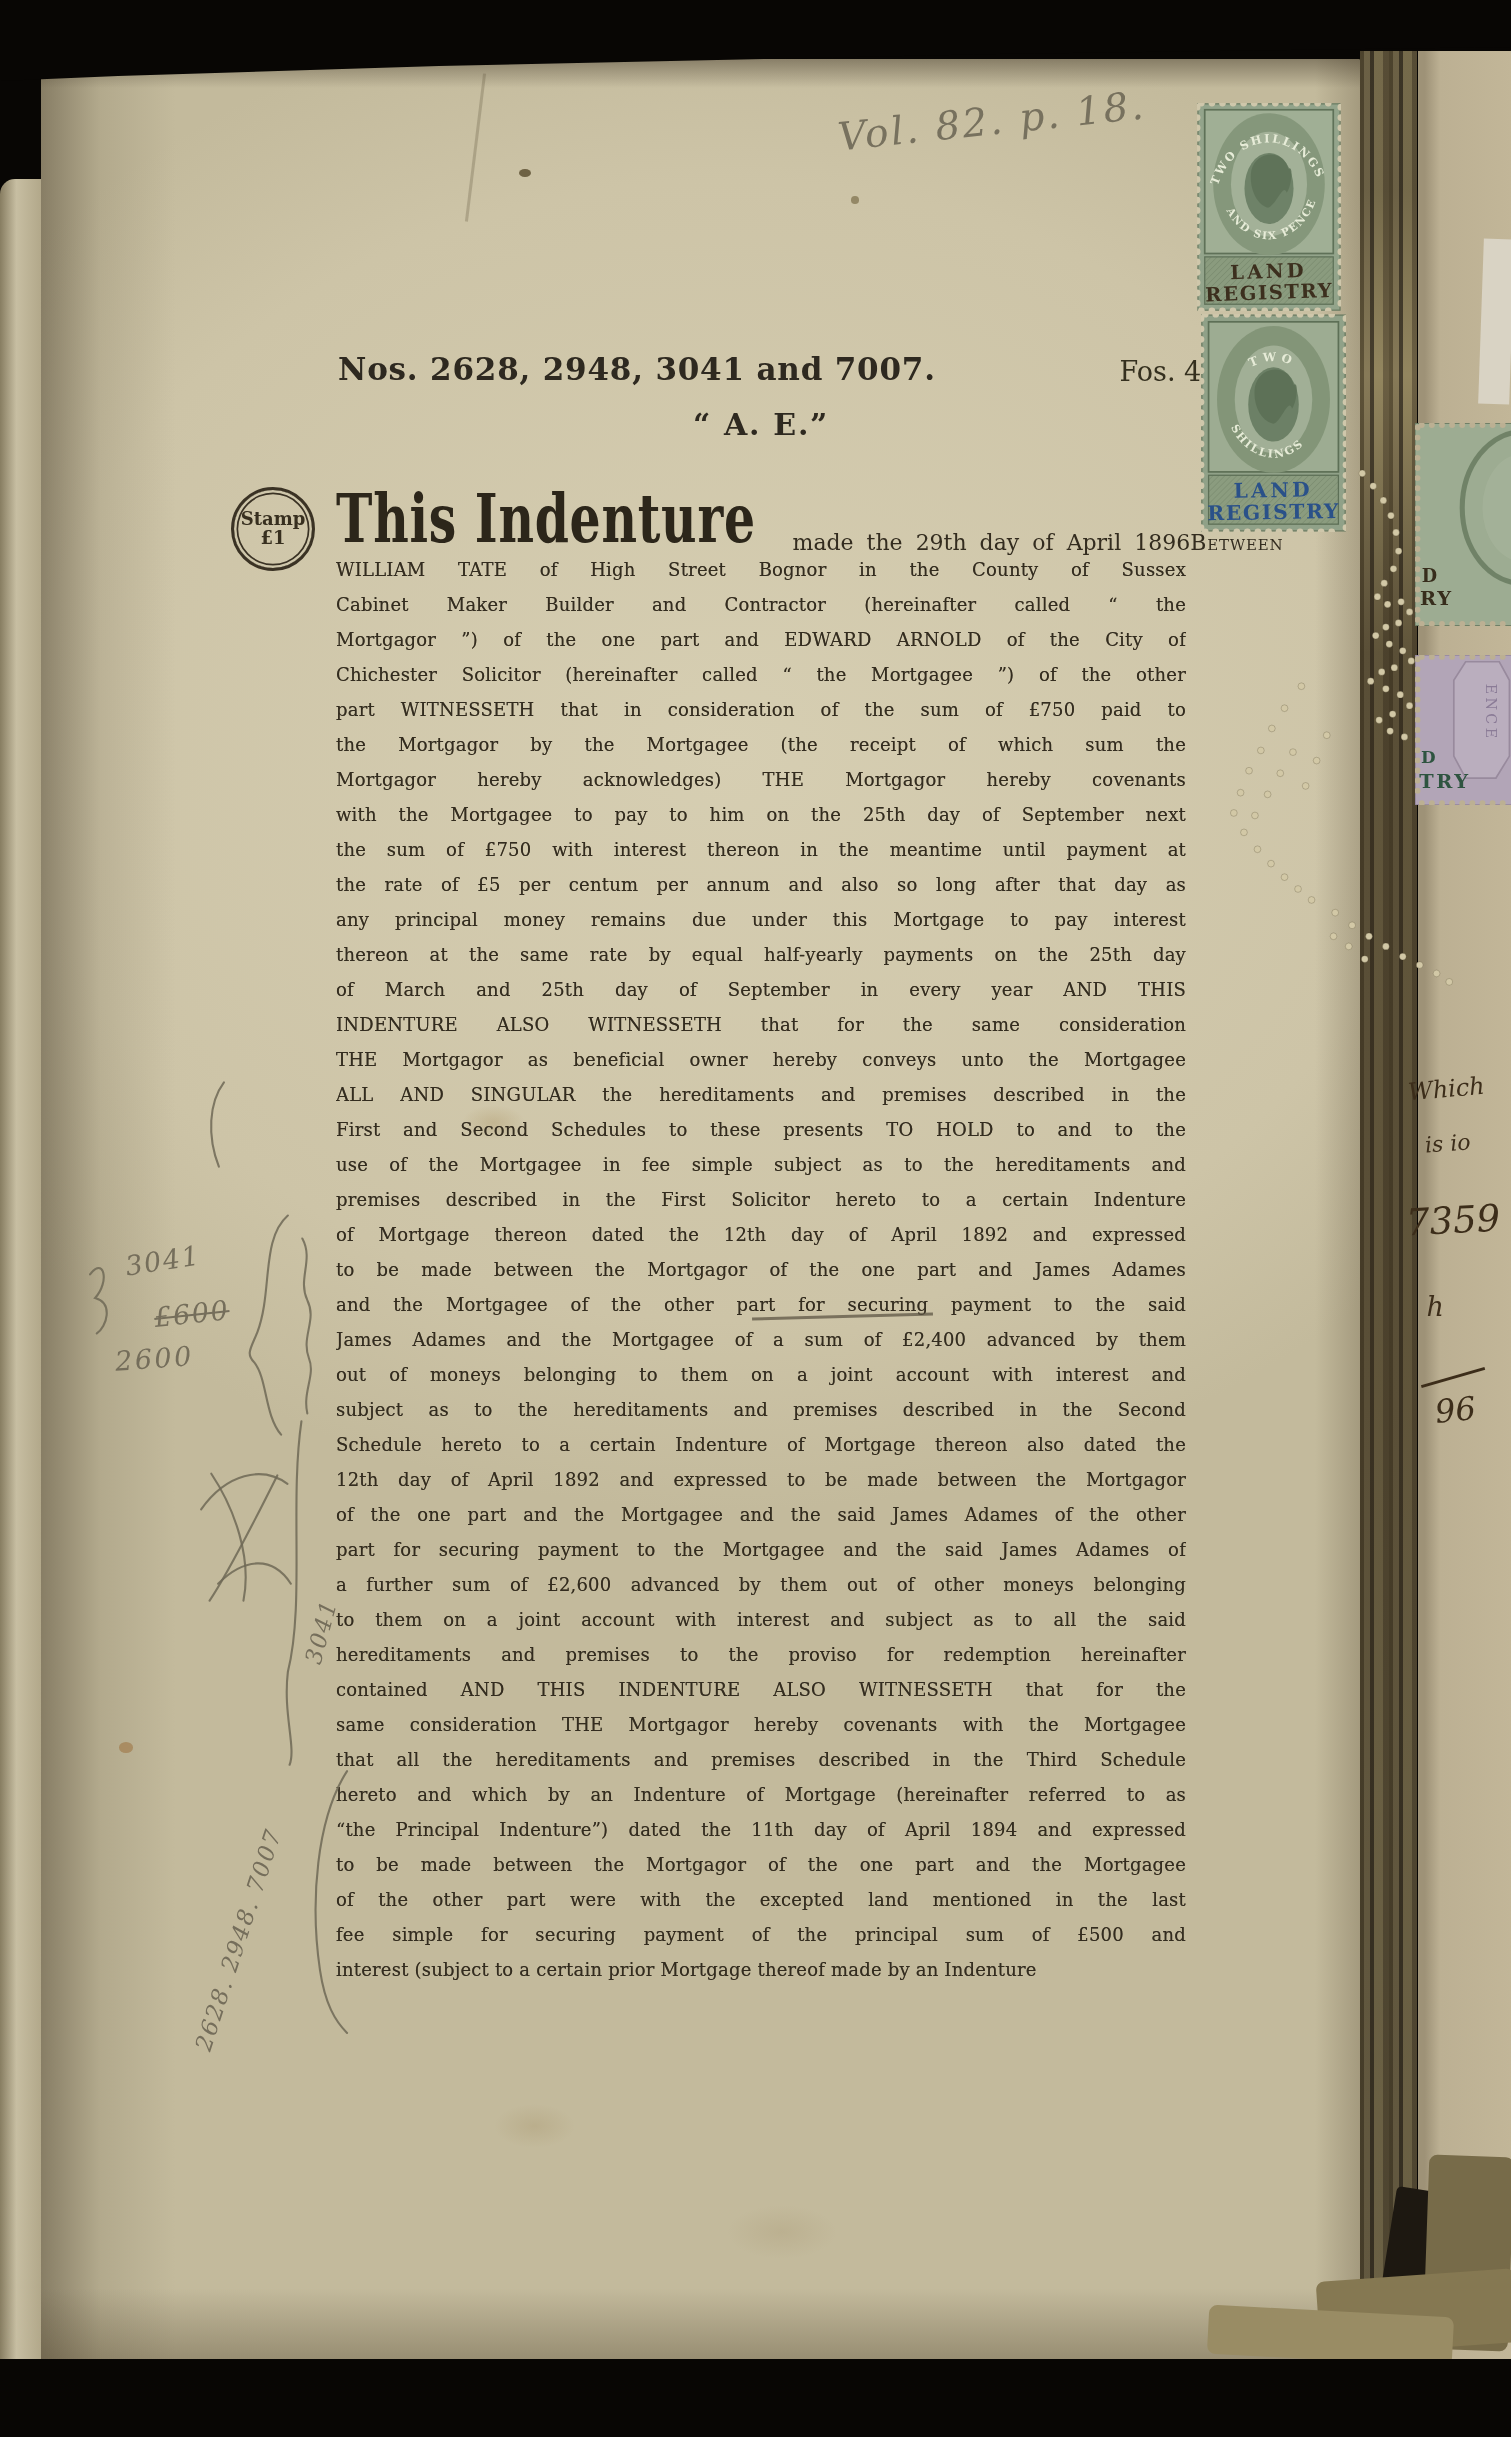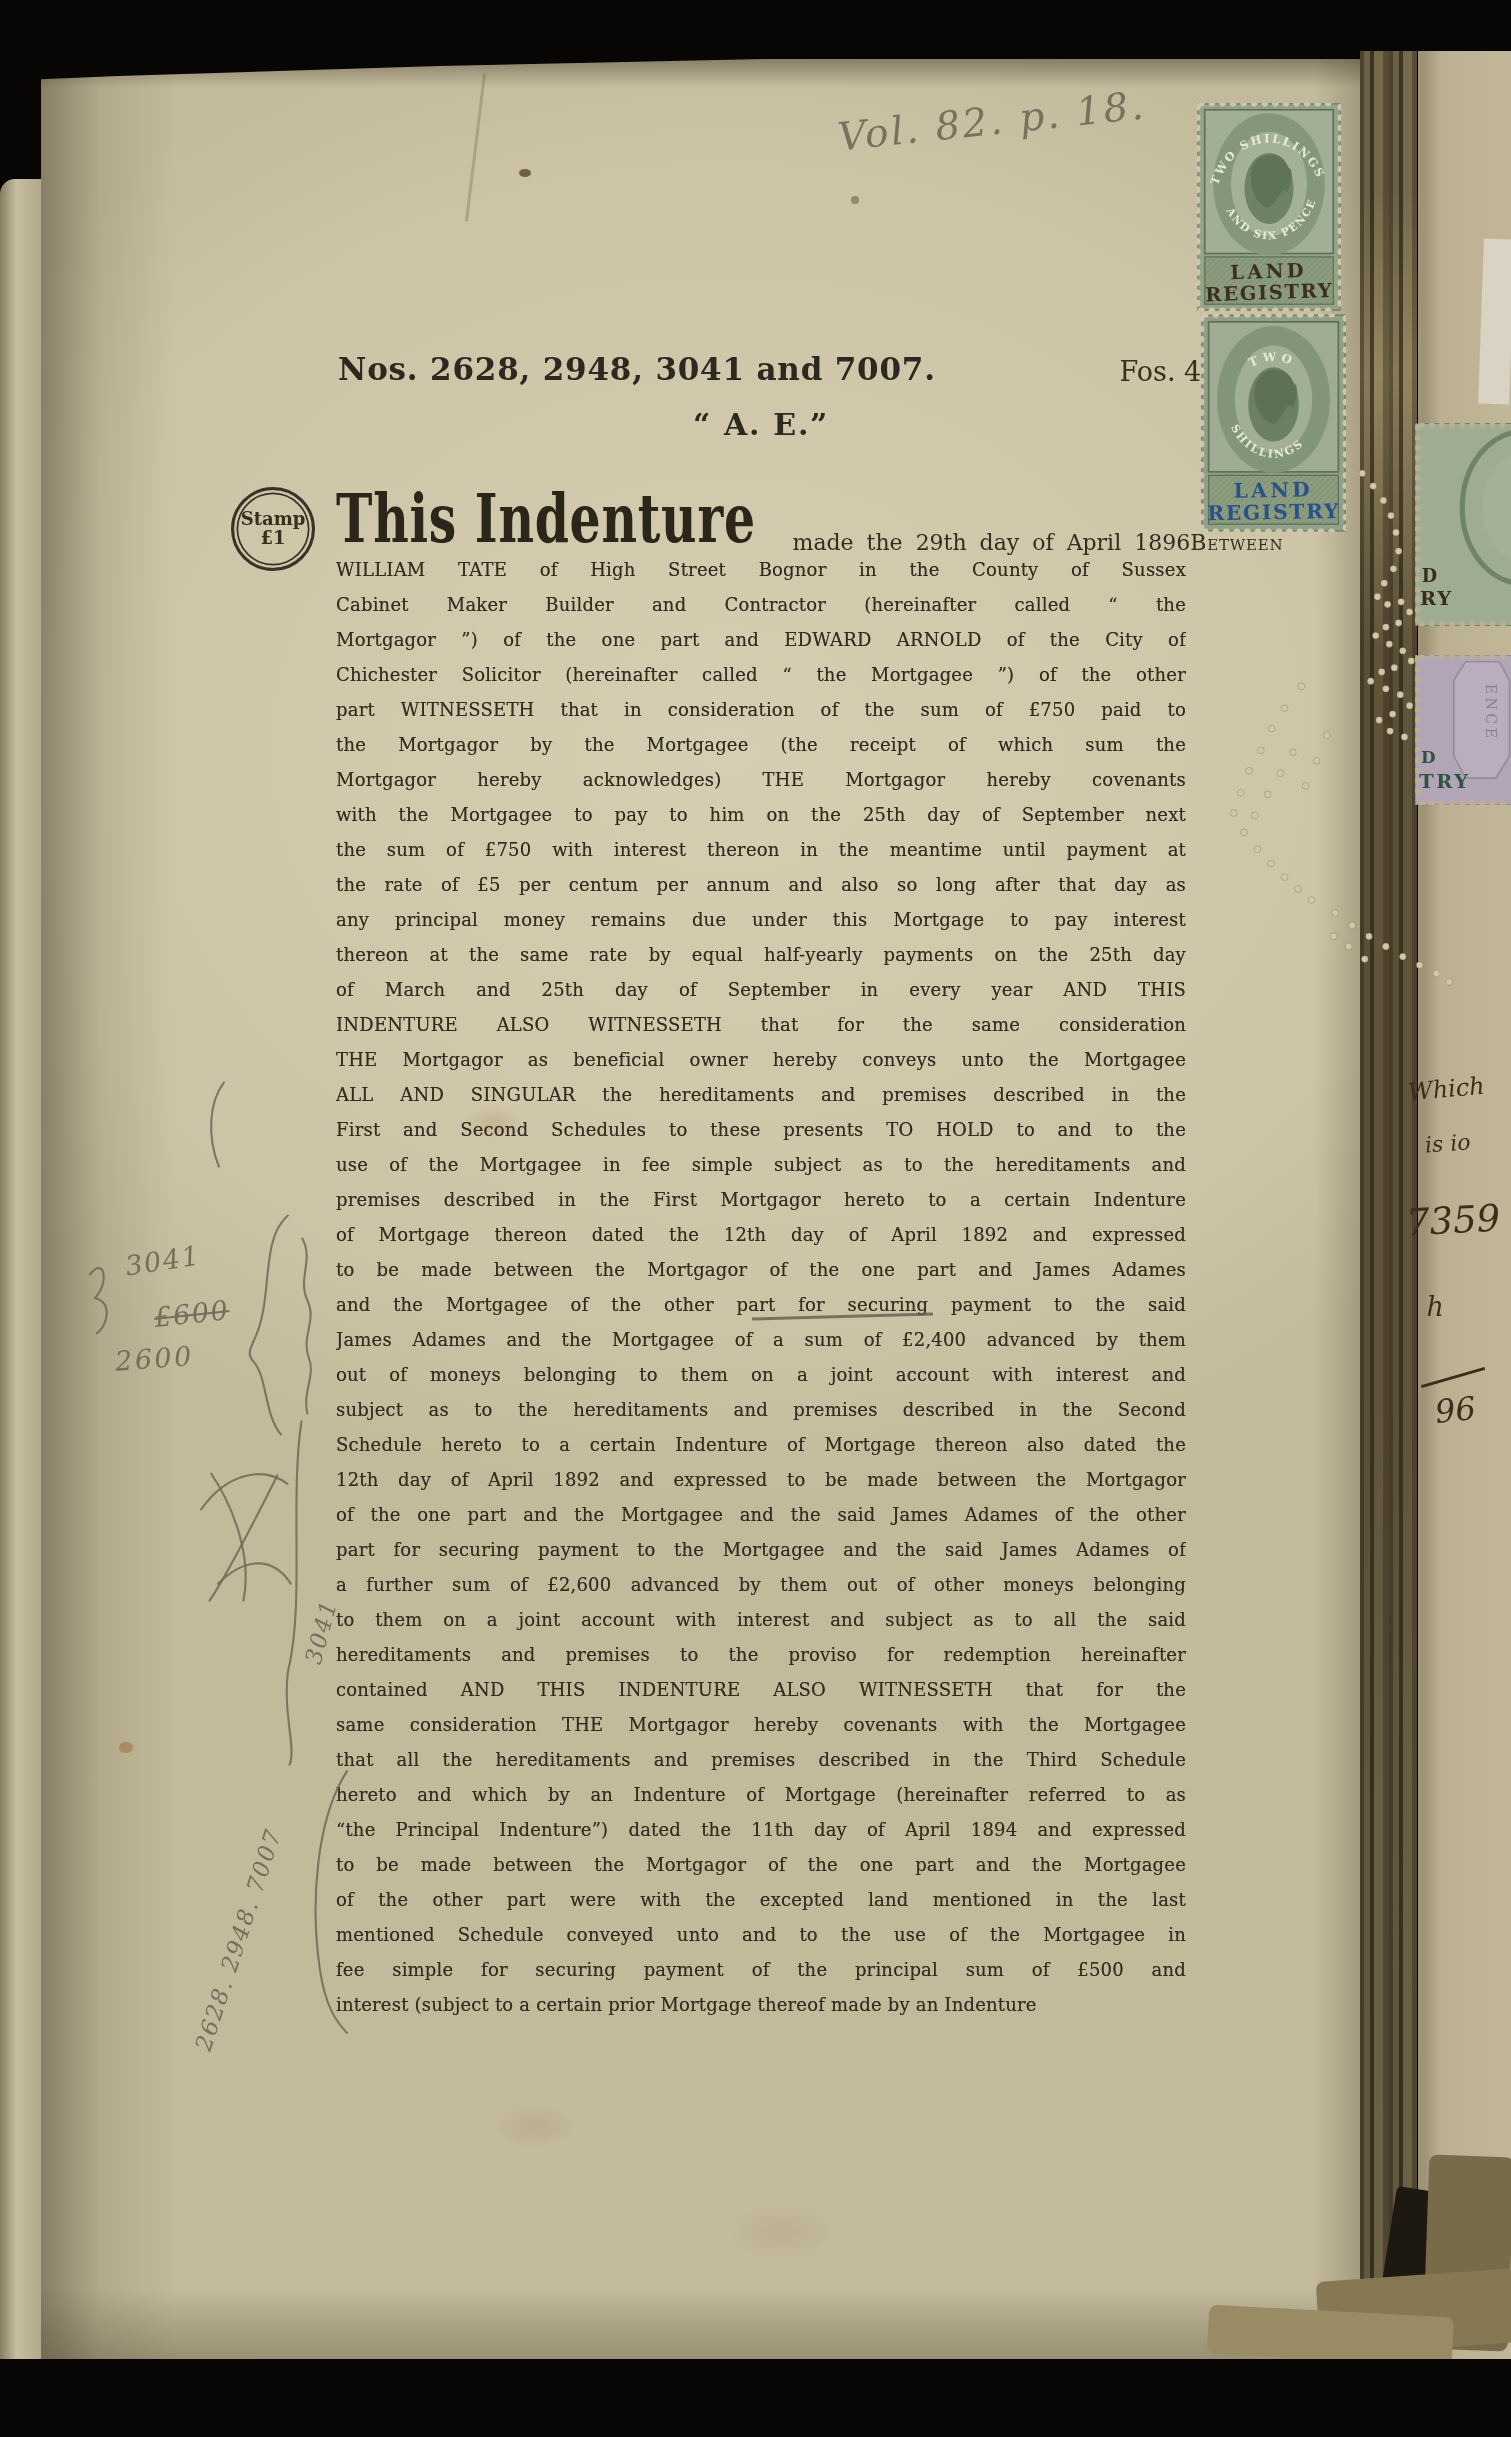--- a/index.html
+++ b/index.html
@@ -155,42 +155,41 @@
       <div class="tline">the sum of £750 with interest thereon in the meantime until payment at</div>
       <div class="tline">the rate of £5 per centum per annum and also so long after that day as</div>
       <div class="tline">any principal money remains due under this Mortgage to pay interest</div>
       <div class="tline">thereon at the same rate by equal half-yearly payments on the 25th day</div>
       <div class="tline">of March and 25th day of September in every year AND THIS</div>
       <div class="tline">INDENTURE ALSO WITNESSETH that for the same consideration</div>
       <div class="tline">THE Mortgagor as beneficial owner hereby conveys unto the Mortgagee</div>
       <div class="tline">ALL AND SINGULAR the hereditaments and premises described in the</div>
       <div class="tline">First and Second Schedules to these presents TO HOLD to and to the</div>
       <div class="tline">use of the Mortgagee in fee simple subject as to the hereditaments and</div>
-      <div class="tline">premises described in the First Mortgagor hereto to a certain Indenture</div>
+      <div class="tline">premises described in the First Solicitor hereto to a certain Indenture</div>
       <div class="tline">of Mortgage thereon dated the 12th day of April 1892 and expressed</div>
       <div class="tline">to be made between the Mortgagor of the one part and James Adames</div>
       <div class="tline">and the Mortgagee of the other part for securing payment to the said</div>
       <div class="tline">James Adames and the Mortgagee of a sum of £2,400 advanced by them</div>
       <div class="tline">out of moneys belonging to them on a joint account with interest and</div>
       <div class="tline">subject as to the hereditaments and premises described in the Second</div>
       <div class="tline">Schedule hereto to a certain Indenture of Mortgage thereon also dated the</div>
       <div class="tline">12th day of April 1892 and expressed to be made between the Mortgagor</div>
       <div class="tline">of the one part and the Mortgagee and the said James Adames of the other</div>
       <div class="tline">part for securing payment to the Mortgagee and the said James Adames of</div>
       <div class="tline">a further sum of £2,600 advanced by them out of other moneys belonging</div>
       <div class="tline">to them on a joint account with interest and subject as to all the said</div>
       <div class="tline">hereditaments and premises to the proviso for redemption hereinafter</div>
       <div class="tline">contained AND THIS INDENTURE ALSO WITNESSETH that for the</div>
       <div class="tline">same consideration THE Mortgagor hereby covenants with the Mortgagee</div>
       <div class="tline">that all the hereditaments and premises described in the Third Schedule</div>
       <div class="tline">hereto and which by an Indenture of Mortgage (hereinafter referred to as</div>
       <div class="tline">“the Principal Indenture”) dated the 11th day of April 1894 and expressed</div>
       <div class="tline">to be made between the Mortgagor of the one part and the Mortgagee</div>
       <div class="tline">of the other part were with the excepted land mentioned in the last</div>
-      <div class="tline">mentioned Schedule conveyed unto and to the use of the Mortgagee in</div>
       <div class="tline">fee simple for securing payment of the principal sum of £500 and</div>
       <div class="tline nojust">interest (subject to a certain prior Mortgage thereof made by an Indenture</div>
     </div>
 
   <svg class="stamp" style="left:1156px;top:44px;" width="144" height="208" viewBox="0 0 170 246">
     <defs>
       <path id="s1a" d="M 20 116 A 66 84 0 0 1 150 116"></path>
       <path id="s1b" d="M 27 106 A 60 74 0 0 0 143 106"></path>
       <pattern id="hatch1" width="5" height="5" patternUnits="userSpaceOnUse" patternTransform="rotate(45)">
         <rect width="5" height="5" fill="#8a9b7e"></rect>

